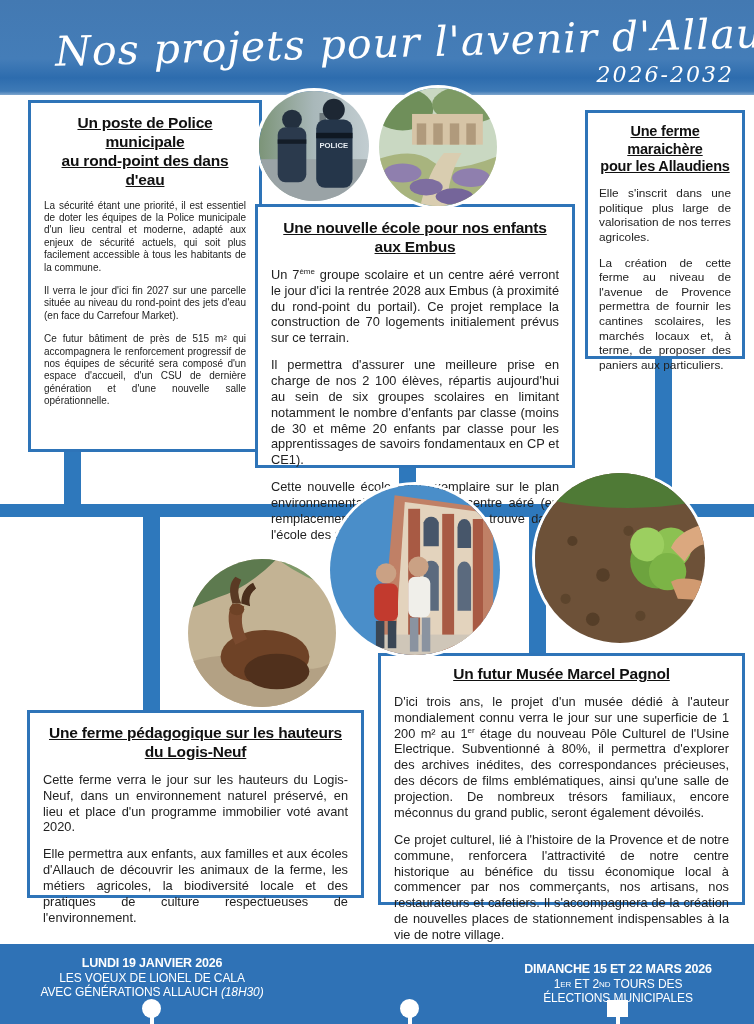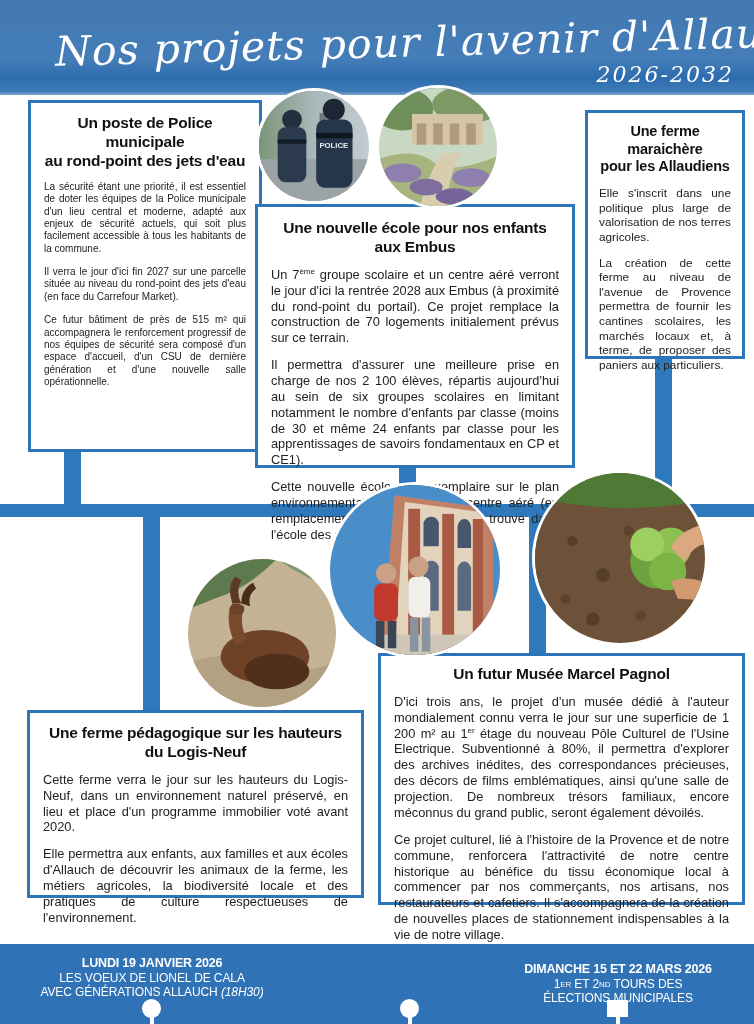--- a/index.html
+++ b/index.html
@@ -14,21 +14,21 @@
     font-size:41px;letter-spacing:1px;transform:rotate(-1.5deg);white-space:nowrap;}
   .header-years{position:absolute;right:20px;top:62px;color:#ffffff;
     font-family:"DejaVu Serif",serif;font-style:italic;font-size:22px;letter-spacing:2px;}
 
   
   .conn{position:absolute;background:#2e78bc;z-index:2;}
 
   
   .box{position:absolute;background:#ffffff;border:3px solid #2e74b8;z-index:3;box-sizing:border-box;}
   .box h2{margin:0;padding:0;text-align:center;color:#111111;font-weight:700;
-    font-size:15.5px;line-height:1.22;letter-spacing:-0.2px;}
+    font-size:15.5px;line-height:1.22;letter-spacing:-0.2px;text-decoration:underline;}
   .box p{margin:0;color:#222222;text-align:justify;font-size:12.8px;line-height:1.24;}
   .box p + p{margin-top:11px;}
   .box .title-gap{height:10px;}
   sup.sm{font-size:8px;vertical-align:super;line-height:0;}
 
   #box-police{left:28px;top:100px;width:234px;height:352px;padding:11px 13px;}
   #box-police p{font-size:10px;}
   #box-ecole{left:255px;top:204px;width:320px;height:264px;padding:12px 13px;}
   #box-maraichere{left:585px;top:110px;width:160px;height:249px;padding:10px 11px;}
   #box-maraichere h2{font-size:14.5px;}
@@ -70,33 +70,33 @@
   <div class="conn" style="left:64px;top:450px;width:17px;height:62px;"></div>
   <div class="conn" style="left:0;top:504px;width:754px;height:13px;"></div>
   <div class="conn" style="left:399px;top:466px;width:17px;height:45px;"></div>
   <div class="conn" style="left:655px;top:356px;width:17px;height:156px;"></div>
   <div class="conn" style="left:143px;top:512px;width:17px;height:200px;"></div>
   <div class="conn" style="left:529px;top:512px;width:17px;height:143px;"></div>
 
   <div class="box" id="box-police">
     <h2>
       <span>Un poste de Police municipale</span><br>
-      <span>au rond-point des jets d'eau</span>
+      <span>au rond-point des dans d'eau</span>
     </h2>
     <div class="title-gap"></div>
     <p>La sécurité étant une priorité, il est essentiel de doter les équipes de la Police municipale d'un lieu central et moderne, adapté aux enjeux de sécurité actuels, qui soit plus facilement accessible à tous les habitants de la commune.</p>
     <p>Il verra le jour d'ici fin 2027 sur une parcelle située au niveau du rond-point des jets d'eau (en face du Carrefour Market).</p>
     <p>Ce futur bâtiment de près de 515 m² qui accompagnera le renforcement progressif de nos équipes de sécurité sera composé d'un espace d'accueil, d'un CSU de dernière génération et d'une nouvelle salle opérationnelle.</p>
   </div>
 
   <div class="box" id="box-ecole">
     <h2>Une nouvelle école pour nos enfants aux Embus</h2>
     <div class="title-gap"></div>
     <p><span>Un 7</span><sup class="sm">ème</sup><span> groupe scolaire et un centre aéré verront le jour d'ici la rentrée 2028 aux Embus (à proximité du rond-point du portail). Ce projet remplace la construction de 70 logements initialement prévus sur ce terrain.</span></p>
-    <p>Il permettra d'assurer une meilleure prise en charge de nos 2 100 élèves, répartis aujourd'hui au sein de six groupes scolaires en limitant notamment le nombre d'enfants par classe (moins de 30 et même 24 enfants par classe pour les apprentissages de savoirs fondamentaux en CP et CE1).</p>
+    <p>Il permettra d'assurer une meilleure prise en charge de nos 2 100 élèves, répartis aujourd'hui au sein de six groupes scolaires en limitant notamment le nombre d'enfants par classe (moins de 30 et même 20 enfants par classe pour les apprentissages de savoirs fondamentaux en CP et CE1).</p>
     <p>Cette nouvelle école sera exemplaire sur le plan environnemental et intégrera un centre aéré (en remplacement du site actuel qui se trouve dans l'école des Gonagues).</p>
   </div>
 
   <div class="box" id="box-maraichere">
     <h2>
       <span>Une ferme maraichère</span><br>
       <span>pour les Allaudiens</span>
     </h2>
     <div class="title-gap"></div>
     <p>Elle s'inscrit dans une politique plus large de valorisation de nos terres agricoles.</p>

